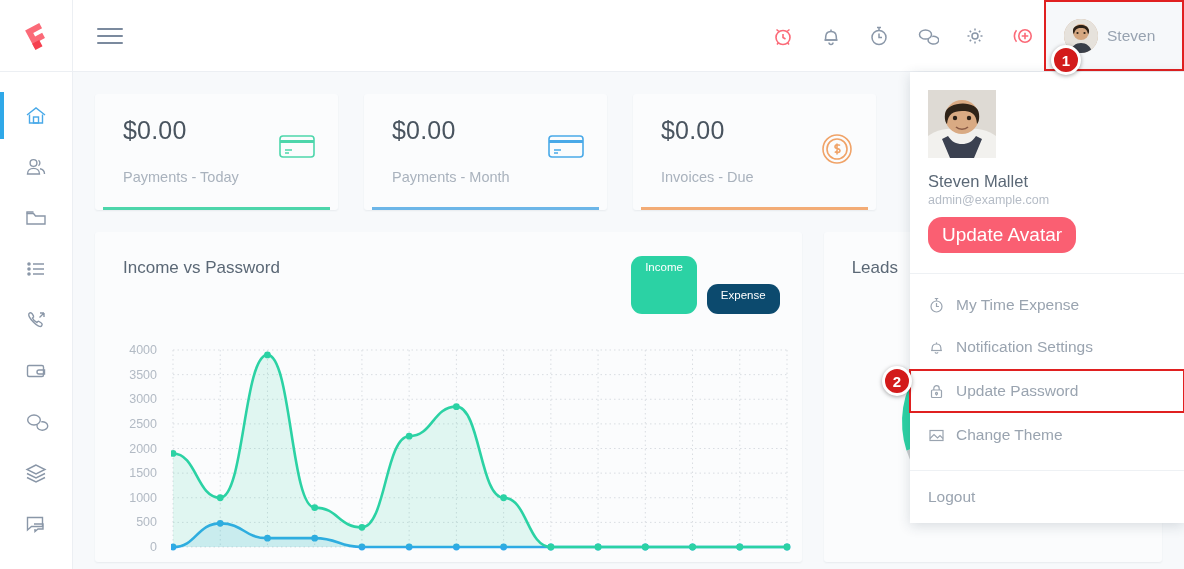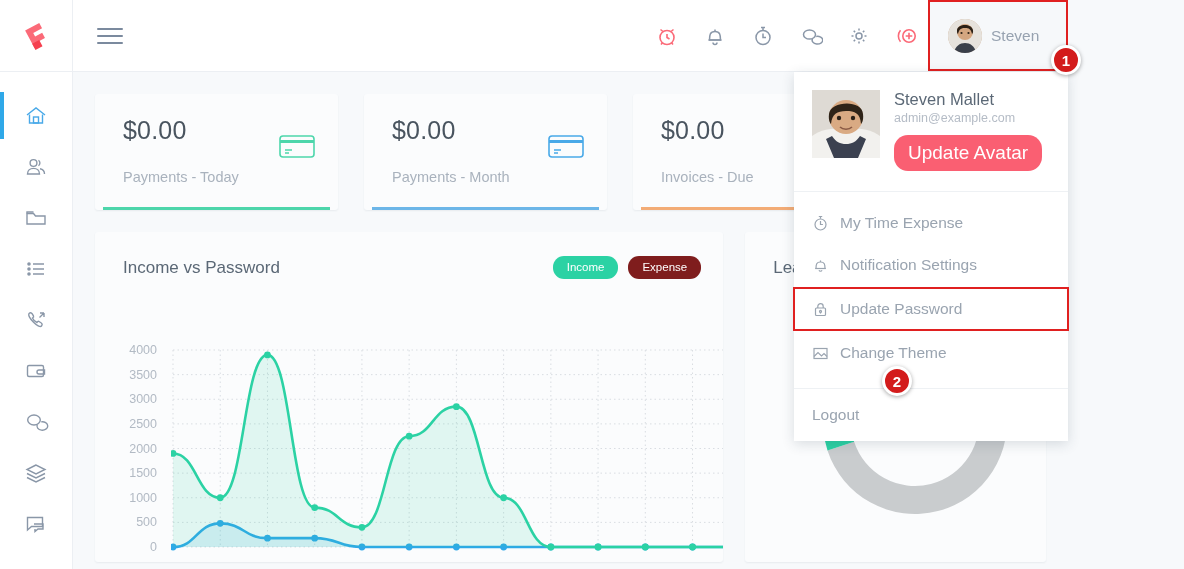--- a/index.html
+++ b/index.html
@@ -2,21 +2,21 @@
 <html><head>
 <meta charset="utf-8">
 <style>
   * { box-sizing: border-box; margin: 0; padding: 0; }
   html, body {
     width: 1184px; height: 569px;
     font-family: "Liberation Sans", sans-serif;
     background: #f7f9fb;
     overflow: hidden;
   }
-  .app { position: relative; width: 1068px; height: 569px; }
+  .app { position: relative; width: 1184px; height: 569px; }
 
   
   .topbar {
     position: absolute; top: 0; left: 0; right: 0; height: 72px;
     background: #ffffff; border-bottom: 1px solid #eceff3;
     display: flex; align-items: center; z-index: 5;
   }
   .logo-cell {
     width: 73px; height: 72px; display: flex; align-items: center; justify-content: center;
     border-right: 1px solid #eceff3;
@@ -72,36 +72,36 @@
   .panels { display: flex; gap: 22px; margin-top: 22px; }
   .panel {
     background: #fbfcfd; border-radius: 3px; box-shadow: 0 1px 2px rgba(35,50,70,.07);
     position: relative; overflow: hidden;
   }
   .panel-chart { width: 710px; height: 330px; }
   .panel-leads { width: 340px; height: 330px; }
   .panel-title { font-size: 17px; color: #5b6876; padding: 26px 0 0 28px; }
 
   .legend { position: absolute; top: 24px; right: 22px; display: flex; gap: 10px; }
-  .pill { border-radius: 11px; color: #fff; font-size: 11.5px; padding: 5px 14px 6px; cursor: pointer; }
+  .pill { border-radius: 11px; color: #fff; font-size: 11.5px; padding: 5px 14px 13px; cursor: pointer; }
   .pill.income { background: #2bd2a4; }
-  .pill.expense { background: #7f1d1d; }
+  .pill.expense { background: #0c4a6e; margin-top: 28px; }
 
   .zero-label { position: absolute; left: 122px; top: 329px; font-size: 14px; color: #67737f; }
   .chart-area { position: absolute; left: 28px; top: 110px; width: 672px; height: 225px; }
   .yaxis { position: absolute; left: 0; top: 0; width: 48px; height: 205px; }
   .ytick { position: absolute; right: 14px; font-size: 12.5px; color: #b2bac4; transform: translateY(-50%); }
 
   
   .dropdown {
     position: absolute; top: 72px; right: 0; width: 274px;
     background: #fff; box-shadow: 0 3px 12px rgba(40,55,75,.16);
     z-index: 40;
   }
-  .dd-head { display: flex; gap: 14px; padding: 18px 16px 20px 18px; border-bottom: 1px solid #eef1f4; }
+  .dd-head { display: flex; gap: 14px; padding: 18px 16px 20px 18px; border-bottom: 1px solid #eef1f4; flex-direction: column; }
   .dd-avatar { width: 68px; height: 68px; flex: 0 0 68px; background: #b99674; overflow: hidden; position: relative; }
   .dd-name { font-size: 16.5px; color: #5b6876; }
   .dd-mail { font-size: 12.5px; color: #b5bcc6; margin-top: 2px; }
   .btn-avatar {
     display: inline-block; margin-top: 10px; background: #fa5f72; color: #fff;
     font-size: 19px; padding: 7px 14px; border-radius: 14px; border: none; cursor: pointer;
   }
   .dd-list { padding: 10px 0 6px; }
   .dd-item {
     display: flex; align-items: center; gap: 11px; height: 42px; padding: 0 18px;

